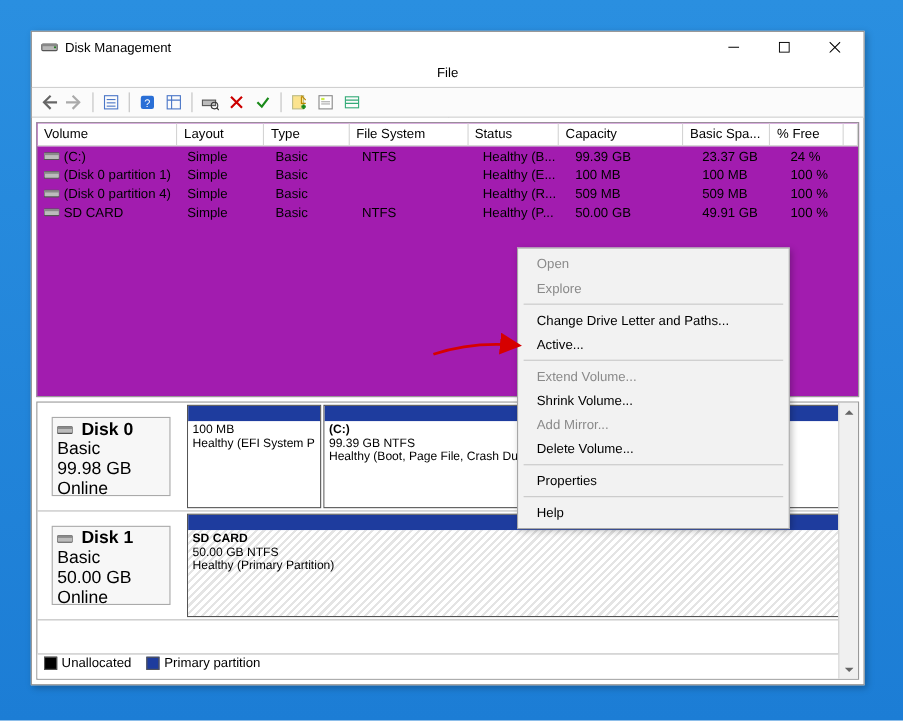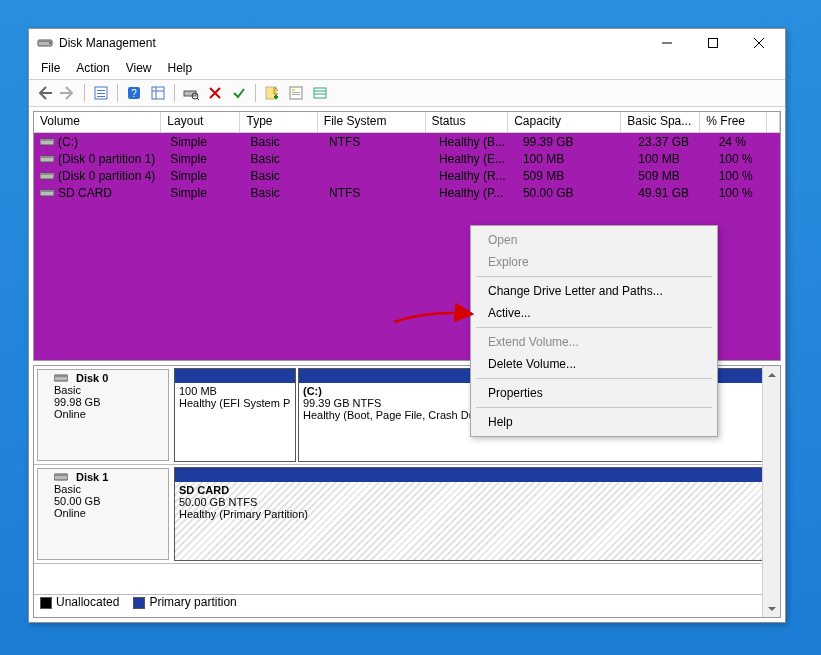--- a/index.html
+++ b/index.html
@@ -14,42 +14,42 @@
     background:#fff;border:1px solid #8e8e8e;
     box-shadow:2px 2px 6px rgba(0,0,0,.25);
     display:flex;flex-direction:column;
   }
   .titlebar{height:28px;display:flex;align-items:center;padding:0 4px 0 8px;}
   .titlebar .ico{width:16px;height:16px;margin-right:6px;}
   .titlebar .title{flex:1;font-size:12px;}
   .winbtns{display:flex;gap:2px;}
   .winbtn{width:44px;height:22px;display:flex;align-items:center;justify-content:center;}
   .winbtn svg{width:10px;height:10px;stroke:#000;stroke-width:1;fill:none;}
-  .menubar{height:22px;display:flex;align-items:center;padding:0 4px;gap:0;}
+  .menubar{height:22px;display:flex;align-items:center;padding:0 4px;gap:0;flex-direction:column;}
   .menubar span{padding:2px 8px;}
   .toolbar{height:26px;border-top:1px solid #d0d0d0;border-bottom:1px solid #d0d0d0;
     display:flex;align-items:center;padding:0 4px;gap:2px;background:#fbfbfb;}
   .tb-btn{width:22px;height:22px;display:flex;align-items:center;justify-content:center;}
   .tb-sep{width:1px;height:18px;background:#c0c0c0;margin:0 3px;}
   .tb-btn svg{width:16px;height:16px;}
   .vol-grid{border:1px solid #999;margin:4px 4px 0 4px;height:248px;overflow:hidden;background:#a21caf;}
   .vol-head{display:flex;height:20px;border-bottom:1px solid #ccc;background:#fff;}
   .vol-head .col{border-right:1px solid #d4d4d4;padding:2px 6px;font-size:12px;white-space:nowrap;overflow:hidden;}
   .vol-row{display:flex;height:17px;}
   .vol-row .col{padding:0 6px;font-size:12px;white-space:nowrap;overflow:hidden;display:flex;align-items:center;}
   .disk-ico{width:14px;height:10px;margin-right:4px;flex:none;}
   .c0{width:128px}.c1{width:74px}.c2{width:72px}.c3{width:106px}.c4{width:78px}
   .c5{width:112px}.c6{width:74px}.c7{width:60px}.c8{flex:1}
   .disk-area{flex:1;border:1px solid #999;margin:4px;position:relative;overflow:hidden;background:#fff;}
   .disk-inner{position:absolute;left:0;top:0;right:18px;bottom:0;overflow:hidden;}
   .scroll{position:absolute;right:0;top:0;width:17px;bottom:0;background:#f0f0f0;border-left:1px solid #d0d0d0;}
   .scroll .arr{height:17px;display:flex;align-items:center;justify-content:center;}
   .disk-row{display:flex;height:98px;border-bottom:1px solid #bbb;}
-  .disk-label{width:98px;flex:none;background:#f7f7f7;border:1px solid #aaa;margin:3px;
-    padding:2px 16px;font-size:11px;display:flex;flex-direction:column;}
+  .disk-label{width:98px;flex:none;background:#f7f7f7;border:1px solid #aaa;margin:13px;
+    padding:2px 4px;font-size:16px;display:flex;flex-direction:column;}
   .disk-label b{font-weight:600;display:flex;align-items:center;gap:4px;}
   .disk-parts{flex:1;display:flex;gap:2px;padding:2px;}
   .part{flex:none;border:1px solid #555;display:flex;flex-direction:column;position:relative;overflow:hidden;}
   .part .bar{height:14px;background:#1e3c9e;}
   .part .body{flex:1;padding:2px 4px;font-size:11px;background:#fff;overflow:hidden;white-space:nowrap;}
   .part .body .n{font-weight:600;}
   .part.hatched .body{
     background:repeating-linear-gradient(135deg,#fff 0,#fff 3px,#e4e4e4 3px,#e4e4e4 5px);
   }
   .legend{height:22px;border-top:1px solid #bbb;display:flex;align-items:flex-start;padding:0 6px;gap:14px;}
@@ -339,20 +339,22 @@
 </div>
 
 <div class="context" id="ctx">
     <div class="ctx-item disabled">Open</div>
     <div class="ctx-item disabled">Explore</div>
     <div class="ctx-sep"></div>
     <div class="ctx-item">Change Drive Letter and Paths...</div>
     <div class="ctx-item">Active...</div>
     <div class="ctx-sep"></div>
     <div class="ctx-item disabled">Extend Volume...</div>
+    <div class="ctx-item">Shrink Volume...</div>
+    <div class="ctx-item disabled">Add Mirror...</div>
     <div class="ctx-item">Delete Volume...</div>
     <div class="ctx-sep"></div>
     <div class="ctx-item">Properties</div>
     <div class="ctx-sep"></div>
     <div class="ctx-item">Help</div>
   </div>
 
 <svg class="arrow" viewBox="0 0 88 28">
   <defs>
       <marker id="ah" markerWidth="8" markerHeight="8" refX="7" refY="4" orient="auto">

